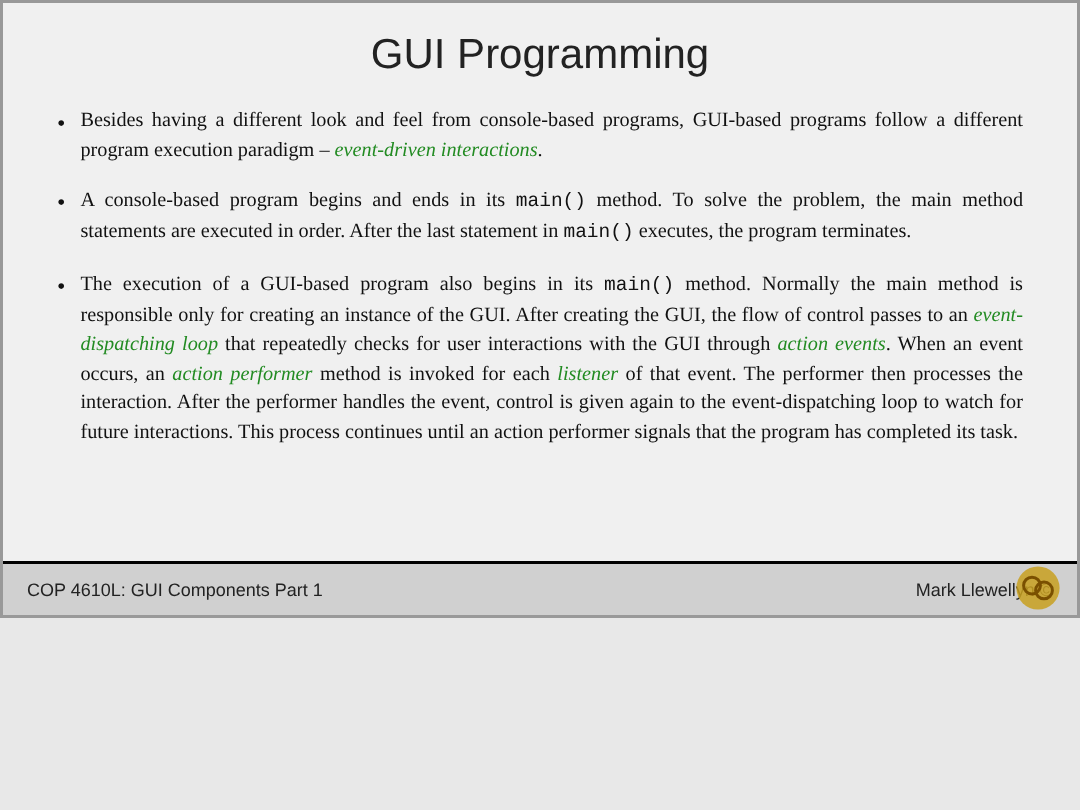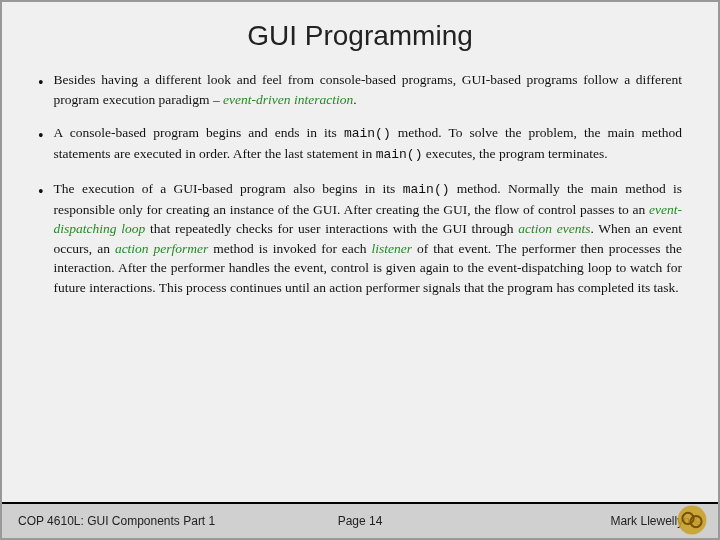--- a/index.html
+++ b/index.html
@@ -5,21 +5,21 @@
     * { margin: 0; padding: 0; box-sizing: border-box; }
     body {
       width: 720px;
       height: 540px;
       background: #e8e8e8;
       font-family: 'Times New Roman', Times, serif;
       overflow: hidden;
     }
     .slide {
       width: 720px;
-      height: 540px;
+      height: 412px;
       background: #f0f0f0;
       display: flex;
       flex-direction: column;
       border: 2px solid #999;
     }
     .slide-content {
       flex: 1;
       padding: 18px 36px 12px 36px;
       overflow: hidden;
     }
@@ -96,21 +96,21 @@
 <body>
 
 <div class="slide">
   <div class="slide-content">
     <h1 class="slide-title">GUI Programming</h1>
     <ul class="bullet-list">
 
       <li class="bullet-item">
         <span class="bullet-dot">•</span>
         <span class="bullet-text">
-          Besides having a different look and feel from console-based programs, GUI-based programs follow a different program execution paradigm – <span class="italic-green"><em>event-driven interaction</em></span>.
+          Besides having a different look and feel from console-based programs, GUI-based programs follow a different program execution paradigm – <span class="italic-green"><em>event-driven interactions</em></span>.
         </span>
       </li>
 
       <li class="bullet-item">
         <span class="bullet-dot">•</span>
         <span class="bullet-text">
           A console-based program begins and ends in its <span class="code-inline">main()</span> method.  To solve the problem, the main method statements are executed in order.  After the last statement in <span class="code-inline">main()</span> executes, the program terminates.
         </span>
       </li>
 
@@ -119,21 +119,20 @@
         <span class="bullet-text">
           The execution of a GUI-based program also begins in its <span class="code-inline">main()</span> method.  Normally the main method is responsible only for creating an instance of the GUI.  After creating the GUI, the flow of control passes to an <span class="italic-green"><em>event-dispatching loop</em></span> that repeatedly checks for user interactions with the GUI through <span class="italic-green"><em>action events</em></span>.  When an event occurs, an <span class="italic-green"><em>action performer</em></span> method is invoked for each <span class="italic-green"><em>listener</em></span> of that event.  The performer then processes the interaction.  After the performer handles the event, control is given again to the event-dispatching loop to watch for future interactions.  This process continues until an action performer signals that the program has completed its task.
         </span>
       </li>
 
     </ul>
   </div>
 
   <div class="footer">
     <span class="footer-left">COP 4610L: GUI Components Part 1</span>
-    <span class="footer-center">Page 14</span>
     <span class="footer-right">Mark Llewellyn ©</span>
 
     <svg class="footer-logo" viewBox="0 0 40 40">
       <circle cx="20" cy="20" r="18" fill="#c8a020" opacity="0.85"></circle>
       <circle cx="15" cy="18" r="7" fill="none" stroke="#7a5000" stroke-width="2.5"></circle>
       <circle cx="25" cy="22" r="7" fill="none" stroke="#7a5000" stroke-width="2.5"></circle>
     </svg>
   </div>
 </div>
 

